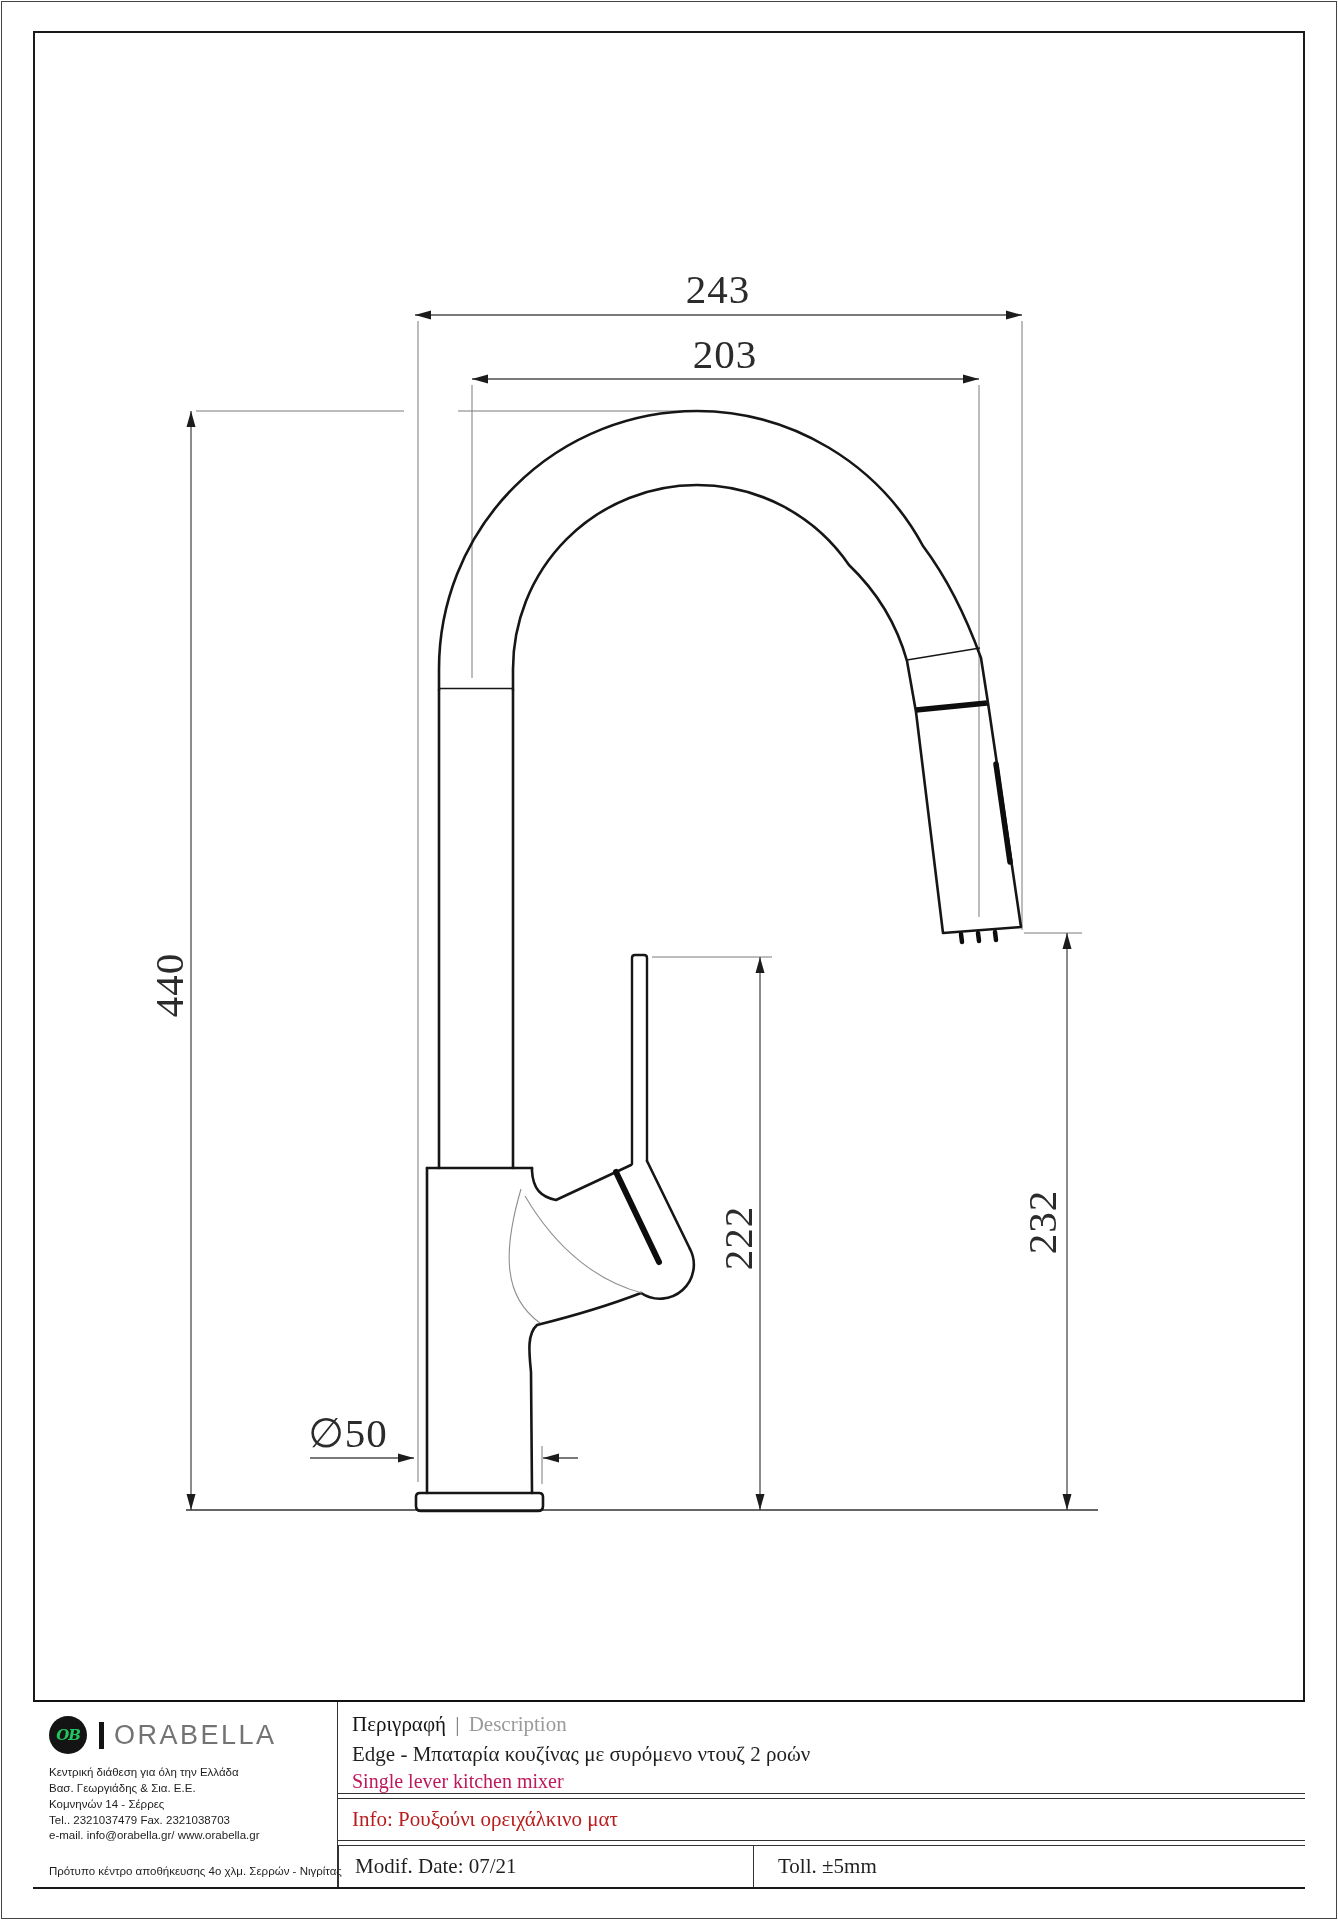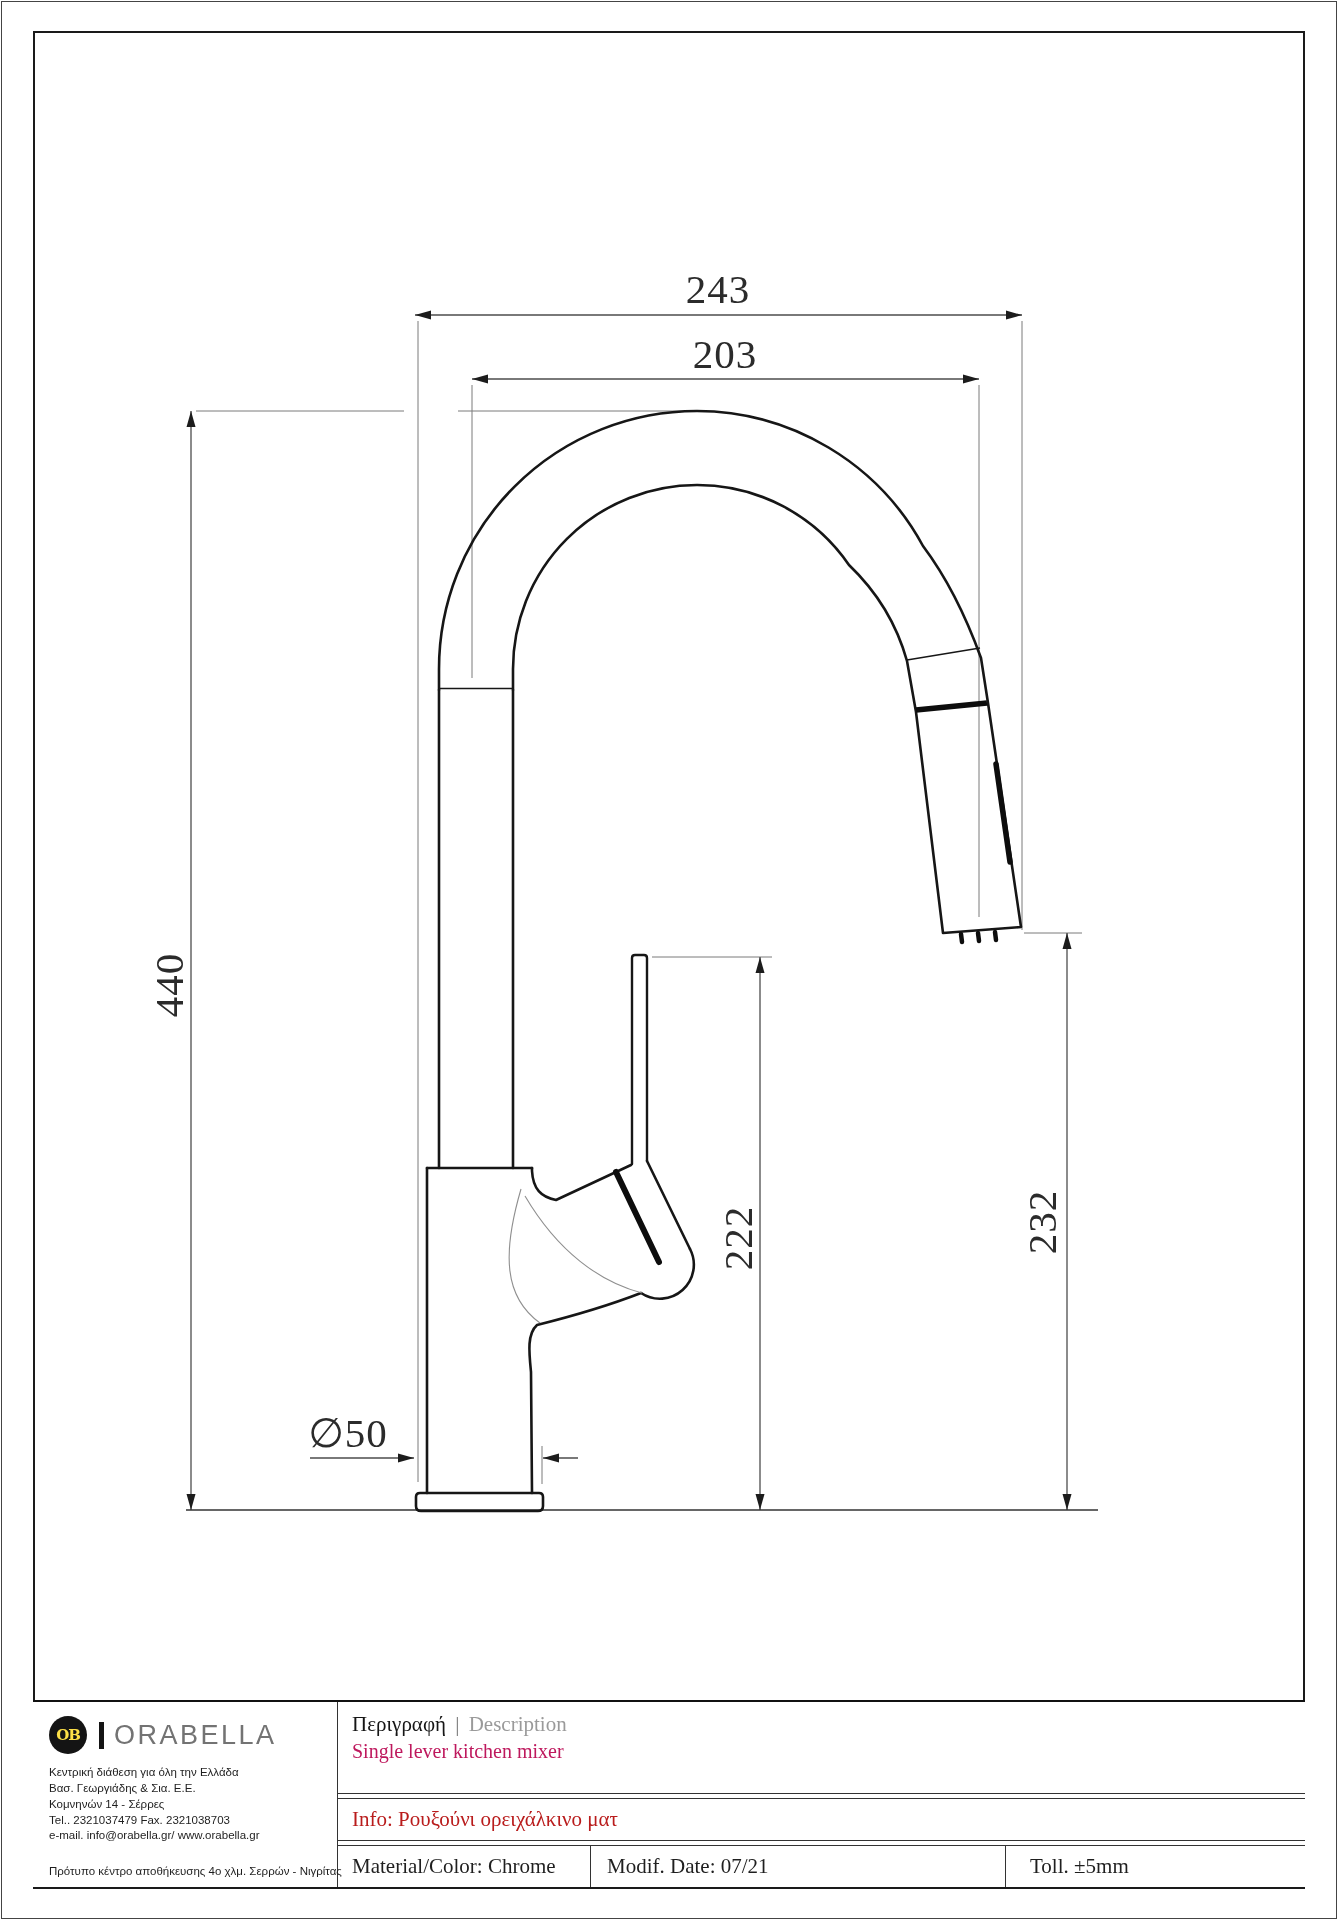--- a/index.html
+++ b/index.html
@@ -22,23 +22,23 @@
     position:absolute;left:33px;top:1700px;width:1272px;height:187px;
     border-top:2px solid #111;box-sizing:border-box;display:flex;
     background:#fff;color:#1c1c1c;
   }
   .tb-left{
     width:305px;box-sizing:border-box;border-right:1px solid #333;
     padding:12px 10px 10px 16px;display:flex;flex-direction:column;
   }
   .logo-row{display:flex;align-items:center;height:42px;}
   .logo-circle{
-    width:38px;height:38px;border-radius:50%;background:#141414;color:#fde047;
+    width:38px;height:38px;border-radius:50%;background:#141414;color:#22c55e;
     display:flex;align-items:center;justify-content:center;
-    font-family:"DejaVu Serif",serif;font-size:15px;letter-spacing:-1px;font-weight:700;
+    font-family:"DejaVu Serif",serif;font-size:15px;letter-spacing:-1px;font-weight:700;font-style:italic;
   }
   .logo-bar{width:5px;height:27px;background:#141414;margin:0 10px 0 12px;}
   .logo-word{
     font-family:"Liberation Sans",sans-serif;font-weight:300;font-size:27px;
     letter-spacing:2.5px;color:#737373;white-space:nowrap;
   }
   .addr{margin-top:9px;font-size:11.5px;line-height:1.38;color:#1e1e1e;}
   .addr div{white-space:nowrap;}
   .tb-footer{margin-top:auto;font-size:11.5px;color:#1e1e1e;white-space:nowrap;}
   .tb-right{flex:1;display:flex;flex-direction:column;box-sizing:border-box;}
@@ -183,32 +183,30 @@
     </div>
 
     <div class="tb-right">
       <div class="row-desc">
         <div class="desc-cell">
           <div class="desc-line1">
             <span class="gr">Περιγραφή</span>
             <span class="sep">|</span>
             <span class="en">Description</span>
           </div>
+          <div class="desc-line2">Edge - Μπαταρία κουζίνας με συρόμενο ντουζ 2 ροών</div>
           <div class="desc-line3">Single lever kitchen mixer</div>
         </div>
       </div>
       <div class="dbl-divider"></div>
       <div class="row-info">
         <span>Info: Ρουξούνι ορειχάλκινο ματ</span>
       </div>
       <div class="dbl-divider"></div>
       <div class="row-bottom">
-        <div class="cell-material">
-          <span>Material/Color: Chrome</span>
-        </div>
         <div class="cell-modif">
           <span>Modif. Date: 07/21</span>
         </div>
         <div class="cell-toll">
           <span>Toll. ±5mm</span>
         </div>
       </div>
     </div>
   </div>
 

